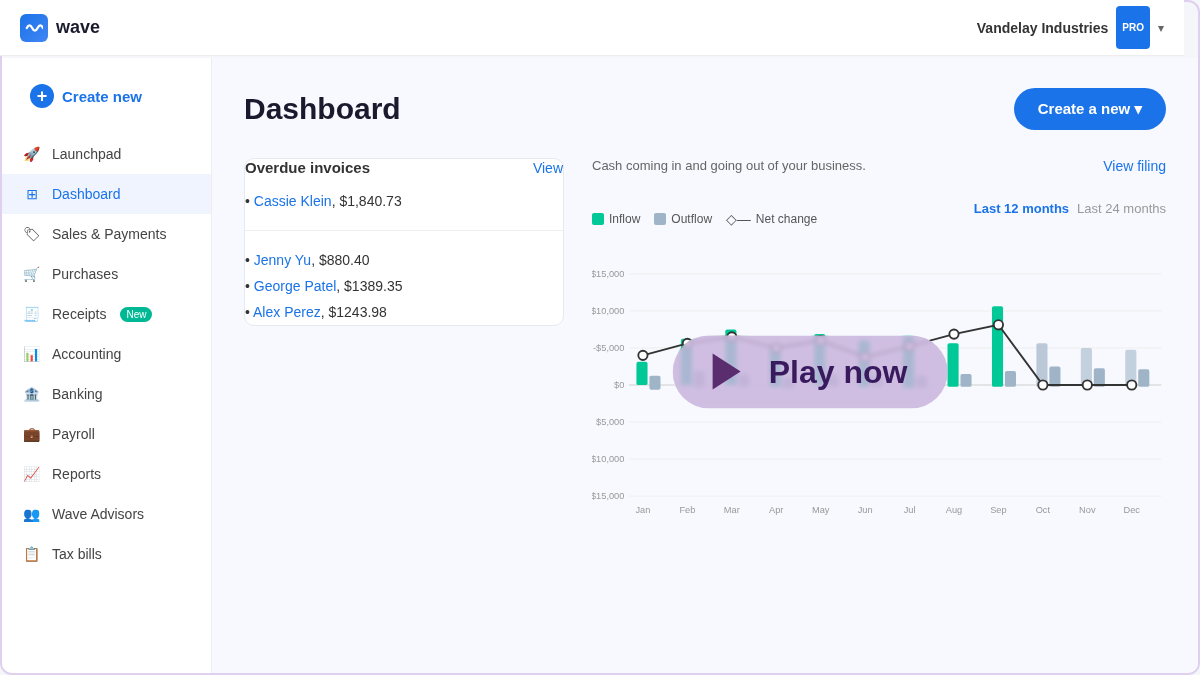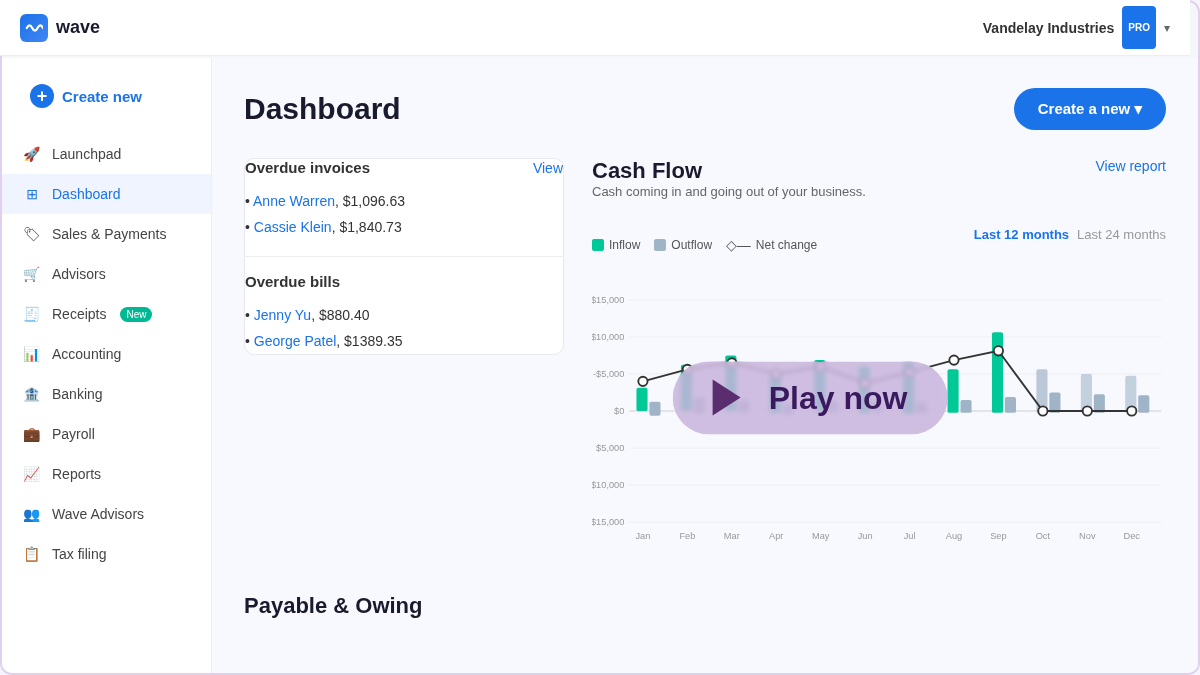--- a/index.html
+++ b/index.html
@@ -8,21 +8,21 @@
     
     .top-header {
       background: white;
       height: 56px;
       display: flex;
       align-items: center;
       justify-content: space-between;
       padding: 0 20px;
       border-bottom: 1px solid #eee;
       position: fixed;
-      top: 0; left: 0; right: 10px;
+      top: 0; left: 0; right: 16px;
       z-index: 100;
     }
     .logo { display: flex; align-items: center; gap: 8px; }
     .logo-icon { width: 28px; height: 28px; background: linear-gradient(135deg, #1a73e8, #4285f4); border-radius: 6px; display: flex; align-items: center; justify-content: center; }
     .logo-icon svg { width: 18px; height: 18px; }
     .logo-text { font-size: 18px; font-weight: 700; color: #1a1a2e; }
     .company-badge { display: flex; align-items: center; gap: 8px; cursor: pointer; }
     .company-name { font-size: 14px; font-weight: 600; color: #333; }
     .pro-badge { background: #1a73e8; color: white; font-size: 10px; font-weight: 700; padding: 16px 6px; border-radius: 4px; }
     .chevron-down { color: #666; font-size: 12px; }
@@ -192,21 +192,21 @@
     <div class="nav-item active">
       <span class="nav-icon">⊞</span>
       <span>Dashboard</span>
     </div>
     <div class="nav-item">
       <span class="nav-icon">🏷</span>
       <span>Sales &amp; Payments</span>
     </div>
     <div class="nav-item">
       <span class="nav-icon">🛒</span>
-      <span>Advisors</span>
+      <span>Purchases</span>
     </div>
     <div class="nav-item">
       <span class="nav-icon">🧾</span>
       <span>Receipts</span>
       <span class="new-badge">New</span>
     </div>
     <div class="nav-item">
       <span class="nav-icon">📊</span>
       <span>Accounting</span>
     </div>
@@ -221,65 +221,61 @@
     <div class="nav-item">
       <span class="nav-icon">📈</span>
       <span>Reports</span>
     </div>
     <div class="nav-item">
       <span class="nav-icon">👥</span>
       <span>Wave Advisors</span>
     </div>
     <div class="nav-item">
       <span class="nav-icon">📋</span>
-      <span>Tax filing</span>
+      <span>Tax bills</span>
     </div>
   </nav>
 
   <div class="main-content">
 
     <div class="page-header">
       <h1 class="page-title">Dashboard</h1>
       <button class="create-a-new-btn">Create a new ▾</button>
     </div>
 
     <div class="two-col">
 
       <div class="left-col">
         <div class="overdue-card">
           <div class="overdue-section-title">
             <span>Overdue invoices</span>
             <span class="view-link">View</span>
           </div>
           <div class="invoice-item">
-            • <span class="name">Anne Warren</span>, $1,096.63
-          </div>
-          <div class="invoice-item">
             • <span class="name">Cassie Klein</span>, $1,840.73
           </div>
           <hr class="divider">
-          <div class="overdue-section-title">
-            <span>Overdue bills</span>
-          </div>
           <div class="invoice-item">
             • <span class="name">Jenny Yu</span>, $880.40
           </div>
           <div class="invoice-item">
             • <span class="name">George Patel</span>, $1389.35
+          </div>
+          <div class="invoice-item">
+            • <span class="name">Alex Perez</span>, $1243.98
           </div>
         </div>
       </div>
 
       <div class="right-col">
         <div class="cashflow-header">
           <div>
-            <div class="cashflow-title">Cash Flow</div>
             <div class="cashflow-subtitle">Cash coming in and going out of your business.</div>
           </div>
-          <span class="view-report-link">View report</span>
+          <span class="view-report-link">View filing</span>
         </div>
         <div class="cashflow-controls">
           <div class="legend">
             <div class="legend-item">
               <span class="legend-dot inflow"></span>
               <span>Inflow</span>
             </div>
             <div class="legend-item">
               <span class="legend-dot outflow"></span>
               <span>Outflow</span>
@@ -381,16 +377,15 @@
 
           
           <div class="play-overlay" style="position:absolute;top:45%;left:38%;transform:translate(-50%,-50%);">
             <div class="play-triangle"></div>
             <span class="play-text">Play now</span>
           </div>
         </div>
       </div>
     </div>
 
-    <div class="section-title-bottom">Payable &amp; Owing</div>
 
   </div>
 </div>
 
 </body></html>

